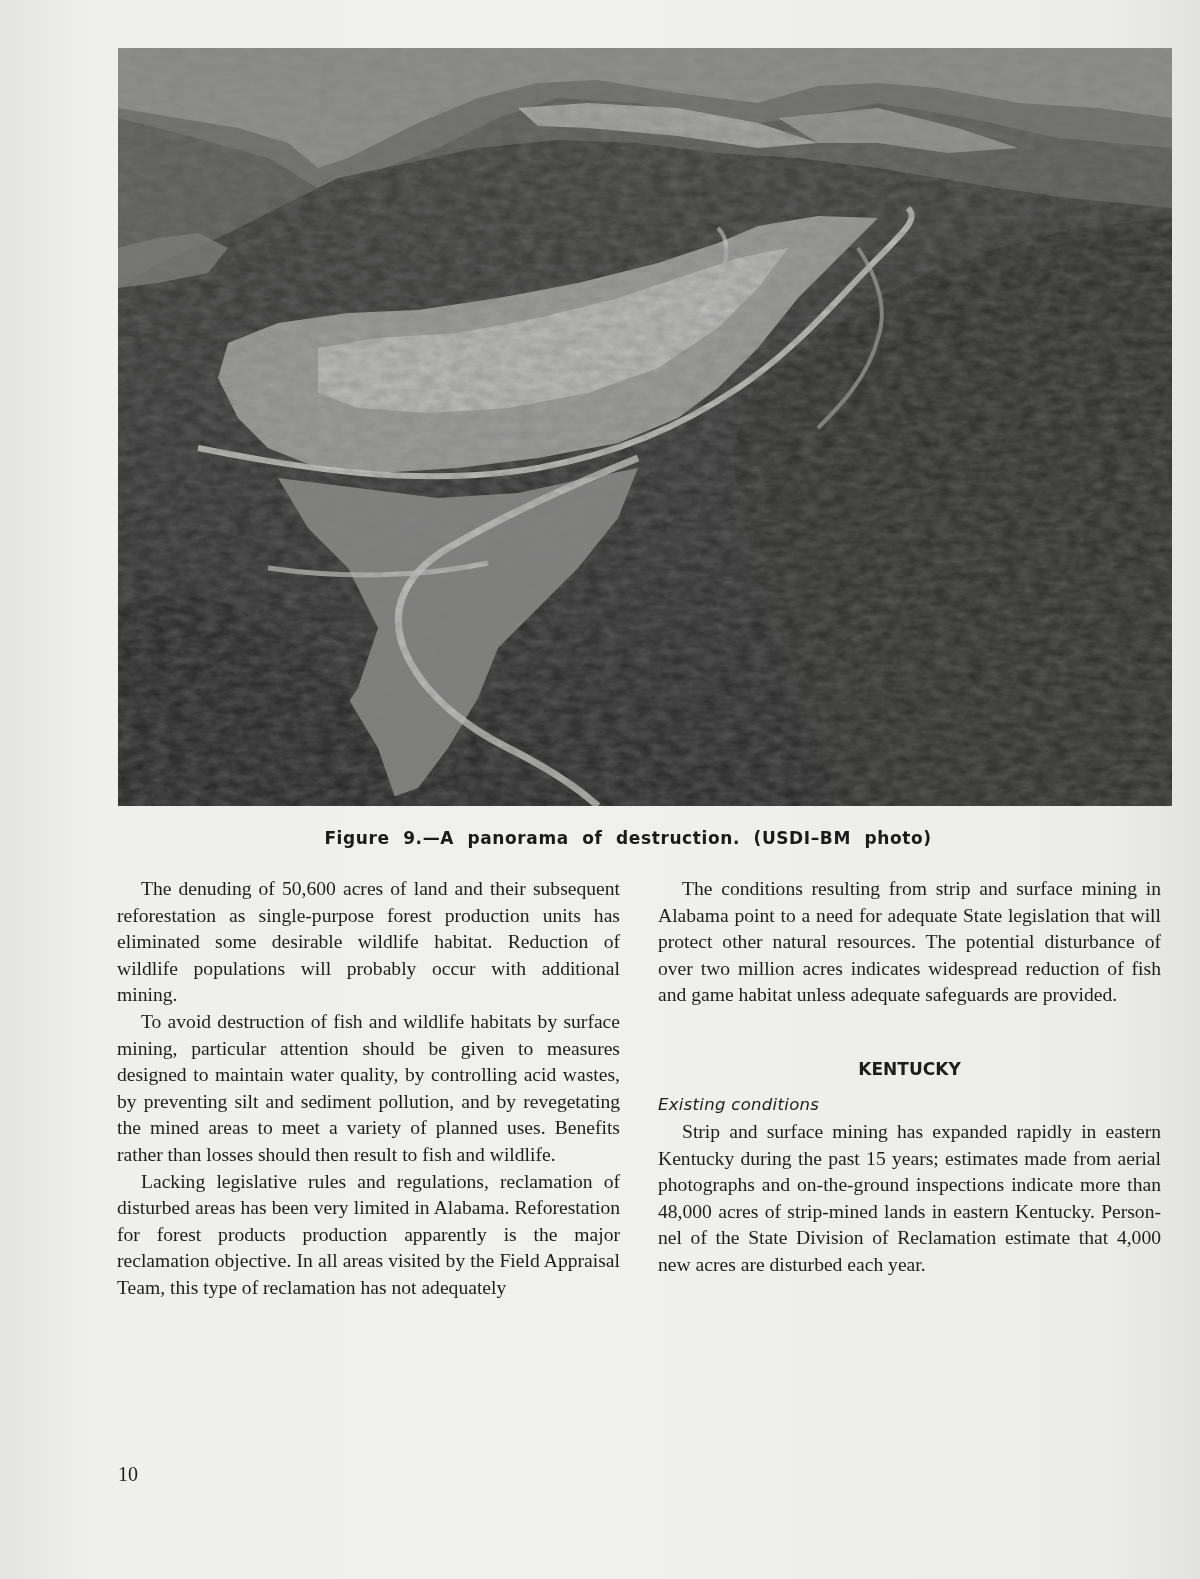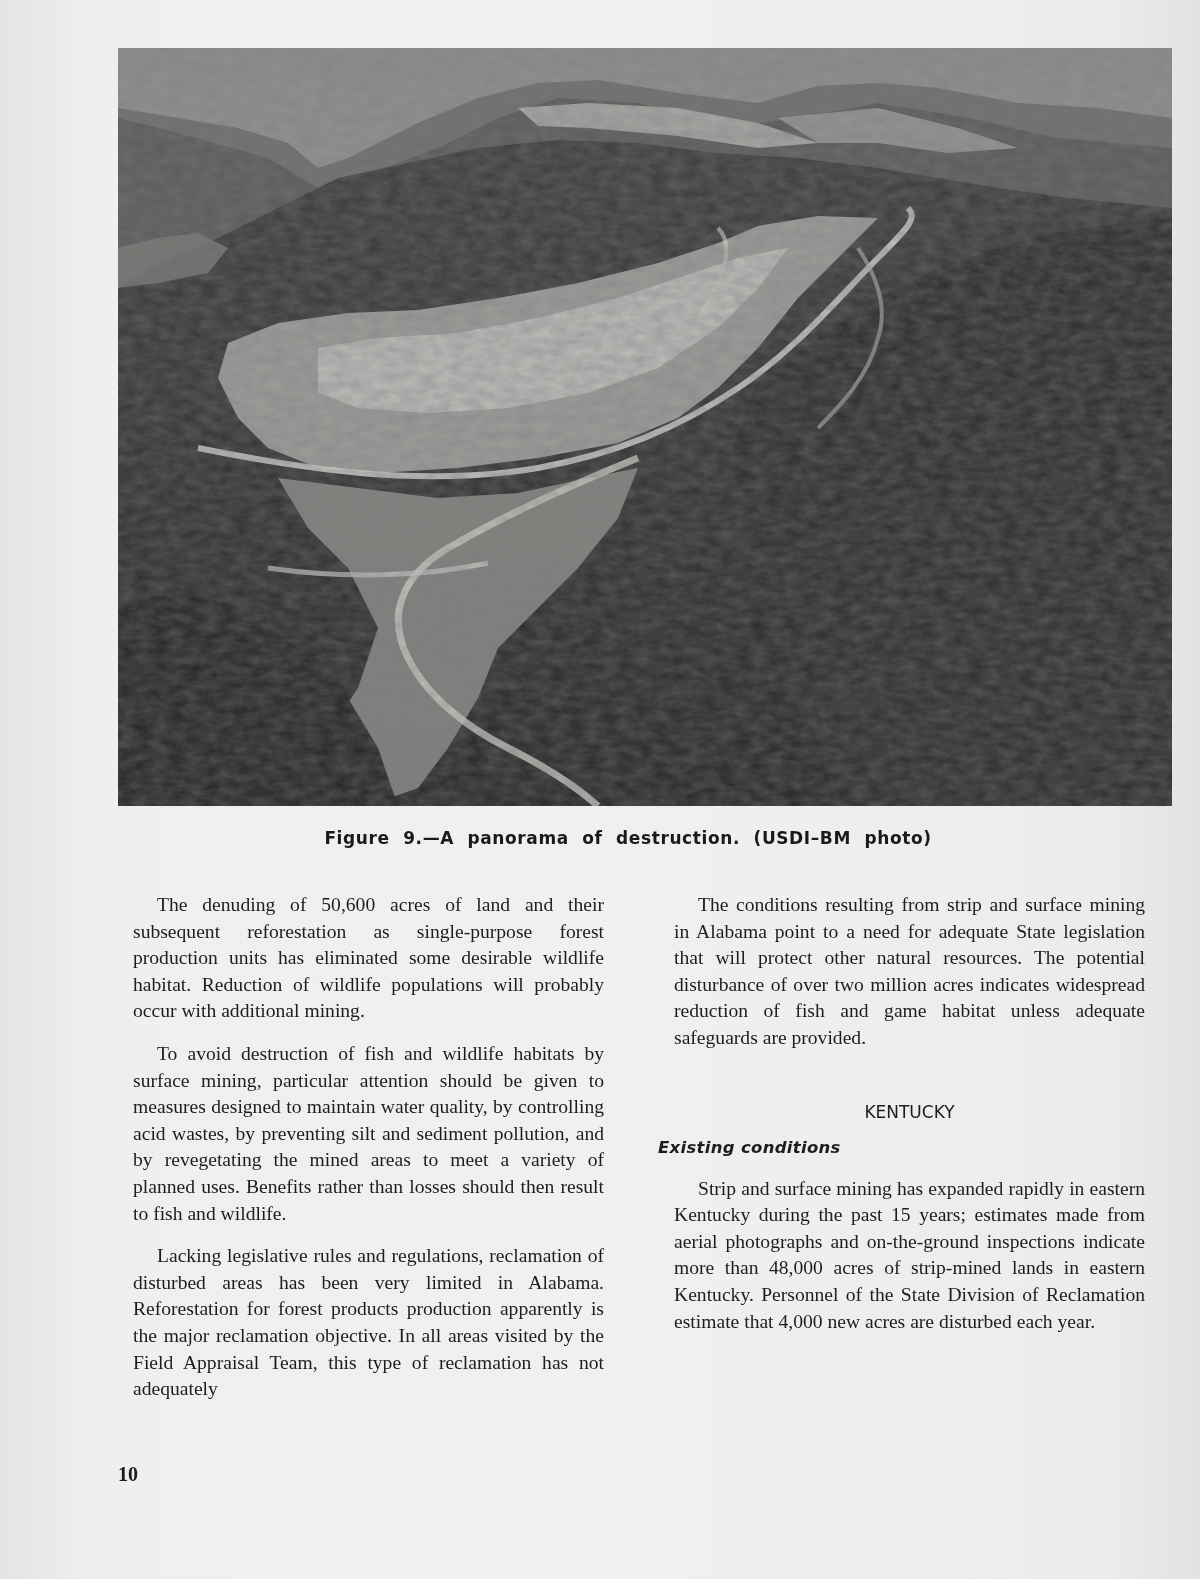--- a/index.html
+++ b/index.html
@@ -38,44 +38,44 @@
     .col {
       position: absolute;
       top: 876px;
       width: 503px;
       font-size: 19.6px;
       line-height: 26.6px;
       text-align: justify;
     }
     .col.left { left: 117px; }
     .col.right { left: 658px; }
-    .col p { margin: 16px; text-indent: 24px; hyphens: manual; }
+    .col p { margin: 0; text-indent: 24px; hyphens: manual; }
     .col p.noindent { text-indent: 0; }
     .subhead {
       font-family: "DejaVu Sans", "Liberation Sans", sans-serif;
-      font-weight: bold;
+      font-weight: normal;
       font-style: italic;
       font-size: 16.5px;
       letter-spacing: 0.3px;
       margin: 12px 0 2px 0;
       line-height: 24px;
     }
     .state-head {
       font-family: "DejaVu Sans", "Liberation Sans", sans-serif;
-      font-weight: normal;
+      font-weight: bold;
       font-size: 17px;
       text-align: center;
       margin: 48px 0 8px 0;
       line-height: 24px;
     }
     .page-number {
       position: absolute;
       left: 118px; top: 1463px;
       font-size: 20px;
-      font-weight: bold;
+      font-weight: normal;
       font-family: "Liberation Serif", "DejaVu Serif", serif;
     }
   </style>
 </head>
 <body>
 
 <div class="page-tint"></div>
 
 <div class="photo">
   <svg viewBox="0 0 1054 758" preserveAspectRatio="none">

